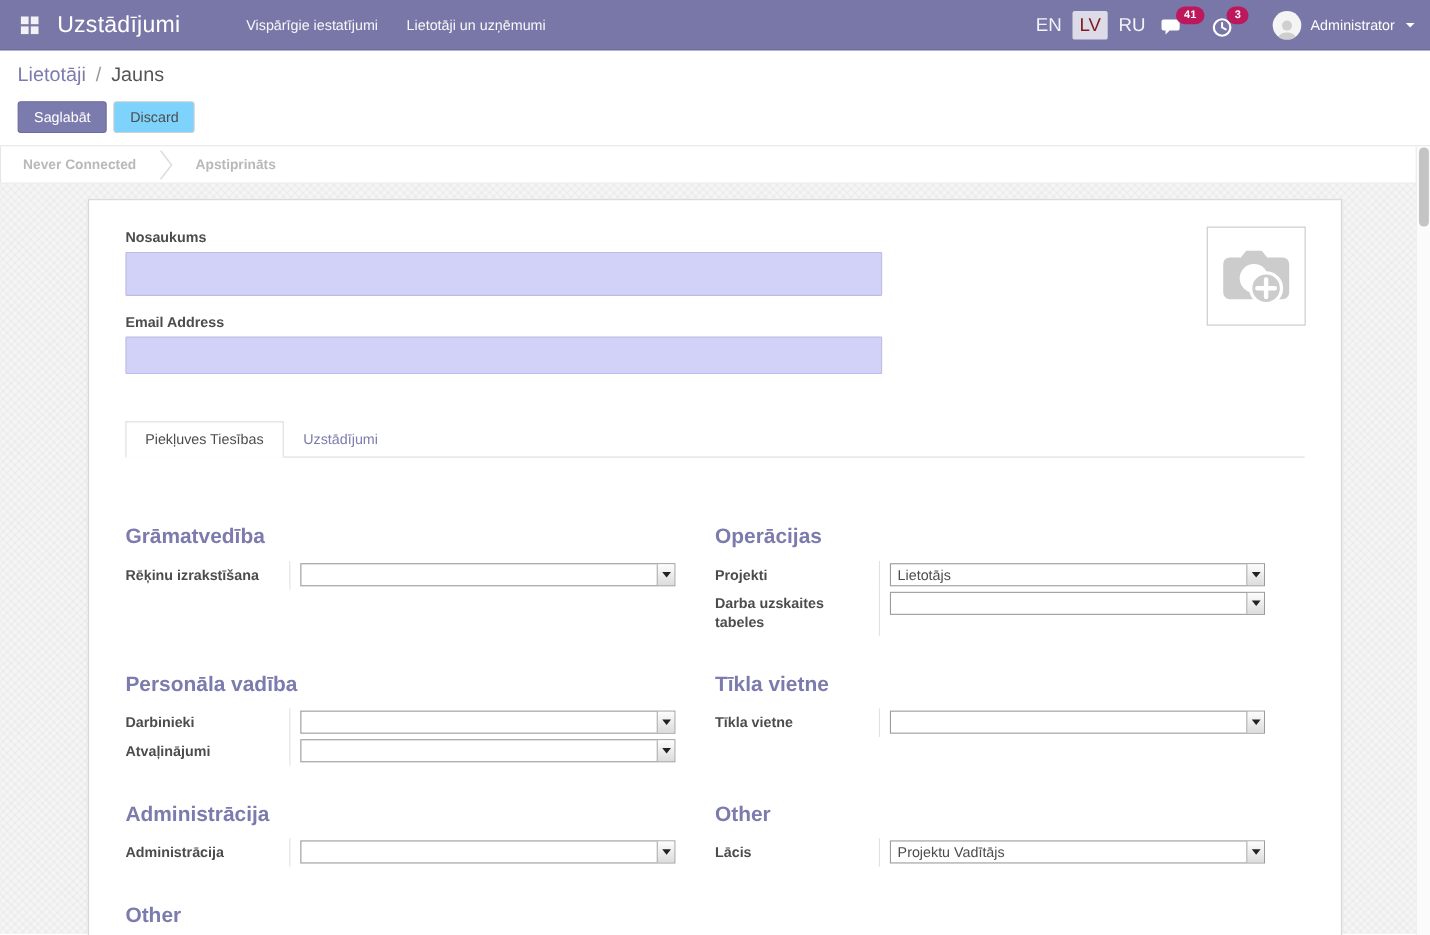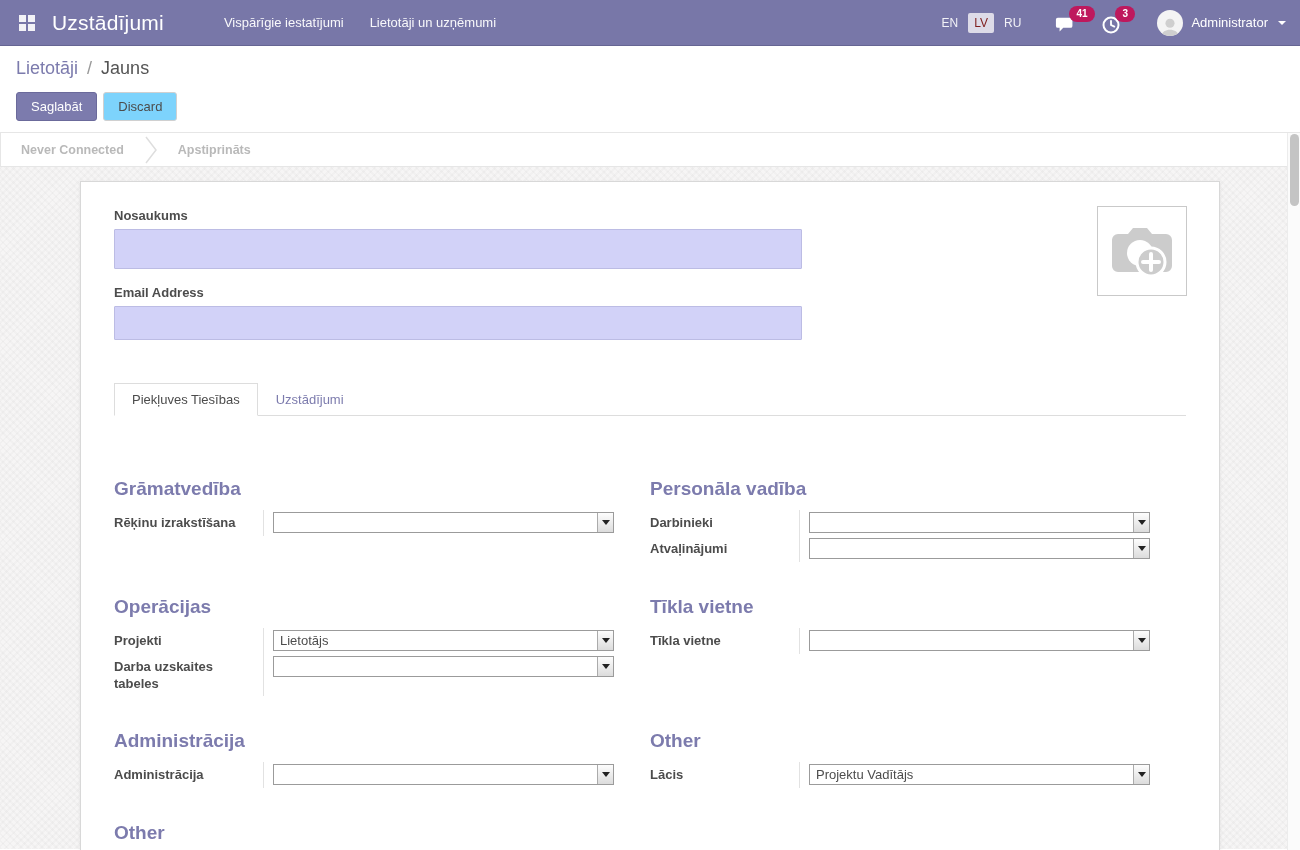--- a/index.html
+++ b/index.html
@@ -9,21 +9,21 @@
   
   .navbar { height:46px; background:#7877a8; border-bottom:1px solid #666593;
     display:flex; align-items:center; color:#fff; padding:0 14px; }
   .apps-btn { width:22px; height:22px; display:grid; grid-template-columns:7px 7px;
     grid-template-rows:7px 7px; gap:2px; margin:0 14px 0 2px; cursor:pointer; align-content:center; justify-content:center;}
   .apps-btn span { background:#fdfdfd; opacity:.92; }
   .nav-title { font-size:21px; font-weight:500; letter-spacing:.2px; margin-right:60px; }
   .nav-menu { display:flex; gap:26px; font-size:13px; }
   .nav-menu .item { color:rgba(255,255,255,.95); cursor:pointer; }
   .nav-right { margin-left:auto; display:flex; align-items:center; gap:10px; }
-  .langs { display:flex; align-items:center; gap:6px; font-size:12px; margin-right:20px;}
+  .langs { display:flex; align-items:center; gap:6px; font-size:17px; margin-right:0;}
   .lang { color:rgba(255,255,255,.9); padding:3px 4px; cursor:pointer; }
   .lang.active { background:#dddbe8; color:#7f1d1d; border-radius:2px; padding:3px 6px; }
   .nav-ico-wrap { position:relative; width:30px; height:26px; cursor:pointer; margin-right:6px;}
   .badge { position:absolute; top:-4px; left:14px; background:#be185d; color:#fff;
     font-size:10px; line-height:10px; padding:3px 7px; border-radius:9px; font-weight:bold; }
   .usermenu { display:flex; align-items:center; gap:8px; cursor:pointer; margin-left:10px;}
   .avatar { width:26px; height:26px; border-radius:50%; background:#f4f4f4; overflow:hidden; display:flex; align-items:flex-end; justify-content:center;}
   .uname { font-size:13px; }
   .caret { width:0; height:0; border-left:4px solid transparent; border-right:4px solid transparent;
     border-top:4px solid #fff; margin-left:2px; }
@@ -199,54 +199,54 @@
             <div class="o-ctrl">
               <div class="o-select">
                 <span class="o-select-value"></span>
                 <span class="o-select-btn"></span>
               </div>
             </div>
           </div>
         </div>
 
         <div class="o-section">
+          <div class="o-sec-title">Operācijas</div>
+          <div class="o-row">
+            <div class="o-lbl">Projekti</div>
+            <div class="o-ctrl">
+              <div class="o-select">
+                <span class="o-select-value">Lietotājs</span>
+                <span class="o-select-btn"></span>
+              </div>
+            </div>
+          </div>
+          <div class="o-row">
+            <div class="o-lbl">Darba uzskaites tabeles</div>
+            <div class="o-ctrl">
+              <div class="o-select">
+                <span class="o-select-value"></span>
+                <span class="o-select-btn"></span>
+              </div>
+            </div>
+          </div>
+        </div>
+
+        <div class="o-section">
           <div class="o-sec-title">Personāla vadība</div>
           <div class="o-row">
             <div class="o-lbl">Darbinieki</div>
             <div class="o-ctrl">
               <div class="o-select">
                 <span class="o-select-value"></span>
                 <span class="o-select-btn"></span>
               </div>
             </div>
           </div>
           <div class="o-row">
             <div class="o-lbl">Atvaļinājumi</div>
-            <div class="o-ctrl">
-              <div class="o-select">
-                <span class="o-select-value"></span>
-                <span class="o-select-btn"></span>
-              </div>
-            </div>
-          </div>
-        </div>
-
-        <div class="o-section">
-          <div class="o-sec-title">Operācijas</div>
-          <div class="o-row">
-            <div class="o-lbl">Projekti</div>
-            <div class="o-ctrl">
-              <div class="o-select">
-                <span class="o-select-value">Lietotājs</span>
-                <span class="o-select-btn"></span>
-              </div>
-            </div>
-          </div>
-          <div class="o-row">
-            <div class="o-lbl">Darba uzskaites tabeles</div>
             <div class="o-ctrl">
               <div class="o-select">
                 <span class="o-select-value"></span>
                 <span class="o-select-btn"></span>
               </div>
             </div>
           </div>
         </div>
 
         <div class="o-section">

